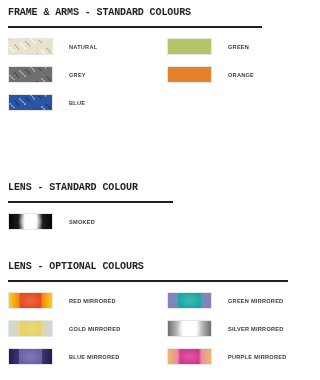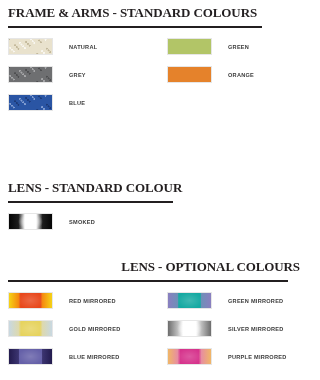--- a/index.html
+++ b/index.html
@@ -26,27 +26,27 @@
   }
 
   
   .section {
     position: absolute;
     left: 0;
     width: 300px;
   }
   .section-frame  { top: 4px; }
   .section-lens-std { top: 156px; margin-top: 23px; }
-  .section-lens-opt { top: 258px; text-align: right; }
+  .section-lens-opt { top: 258px; }
 
   .section-heading {
     margin: 0;
     padding: 0 0 0 8px;
-    font-family: Liberation Serif, serif;
-    font-size: 13px;
+    font-family: Liberation Mono, monospace;
+    font-size: 10px;
     line-height: 17px;
     font-weight: 700;
     letter-spacing: -0.1px;
     text-transform: uppercase;
     color: #231f20;
     white-space: nowrap;
   }
 
   .section-rule {
     height: 2px;

